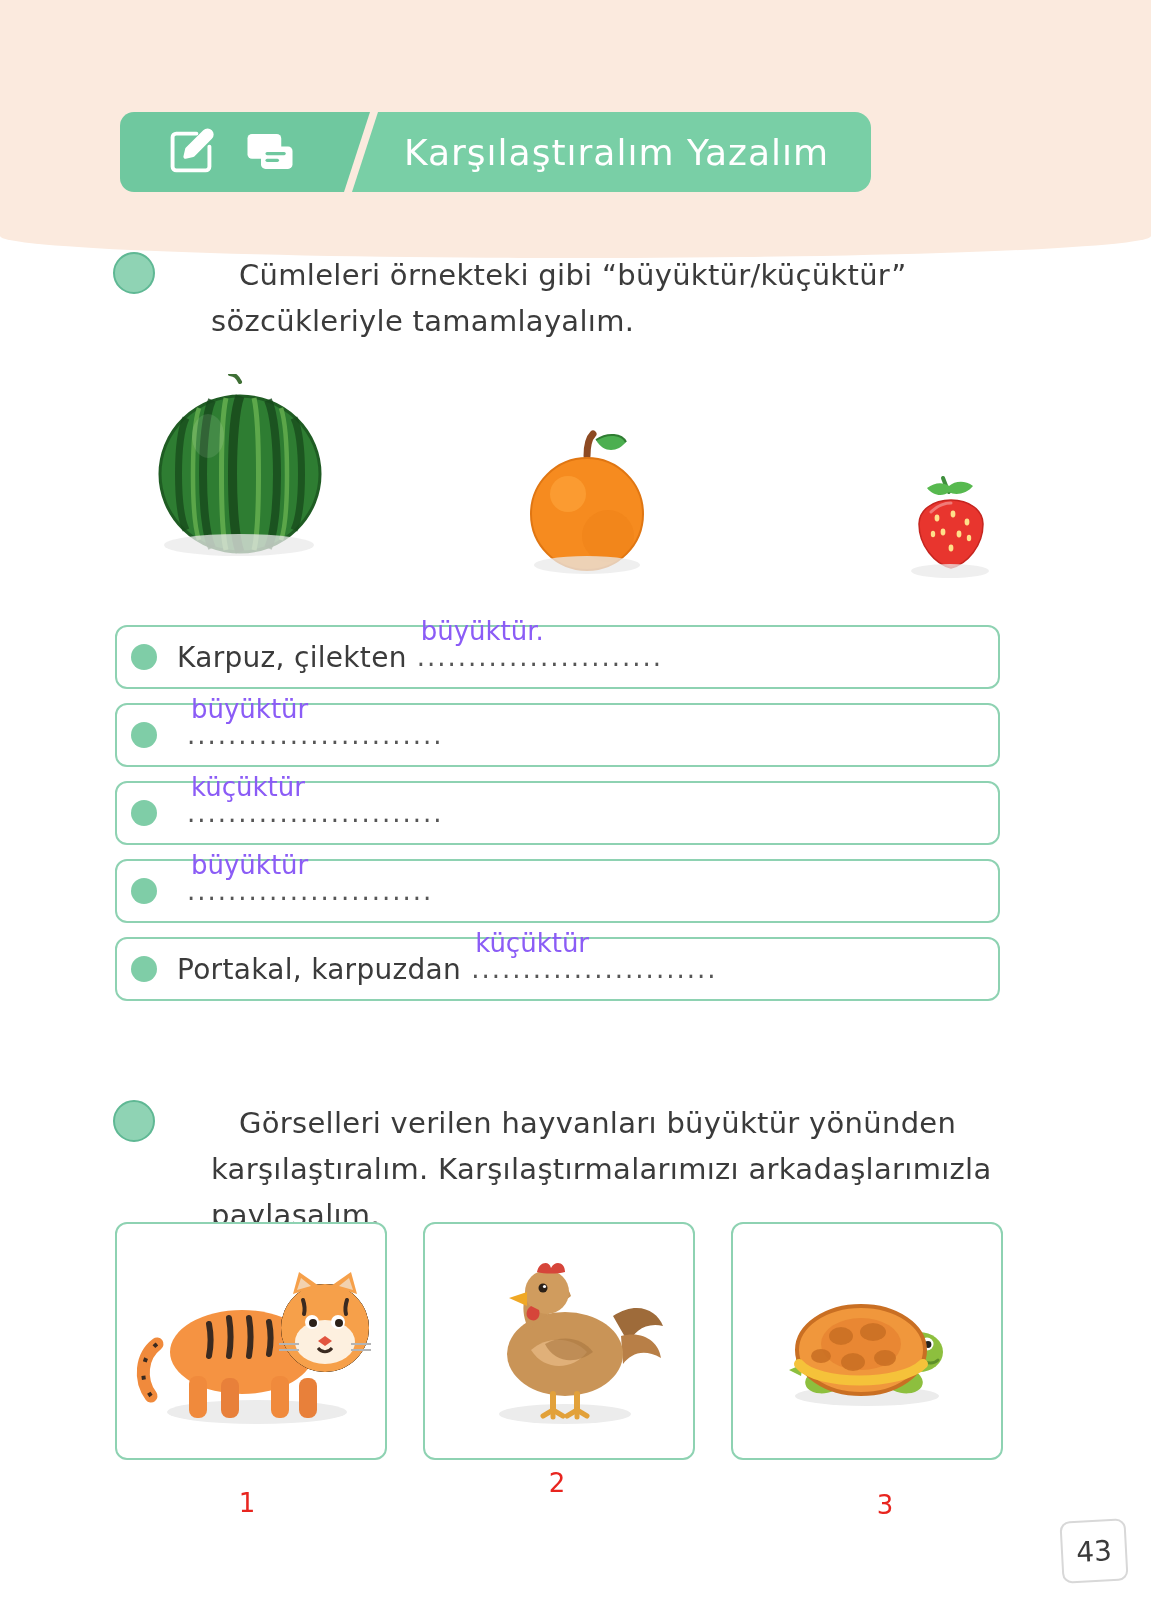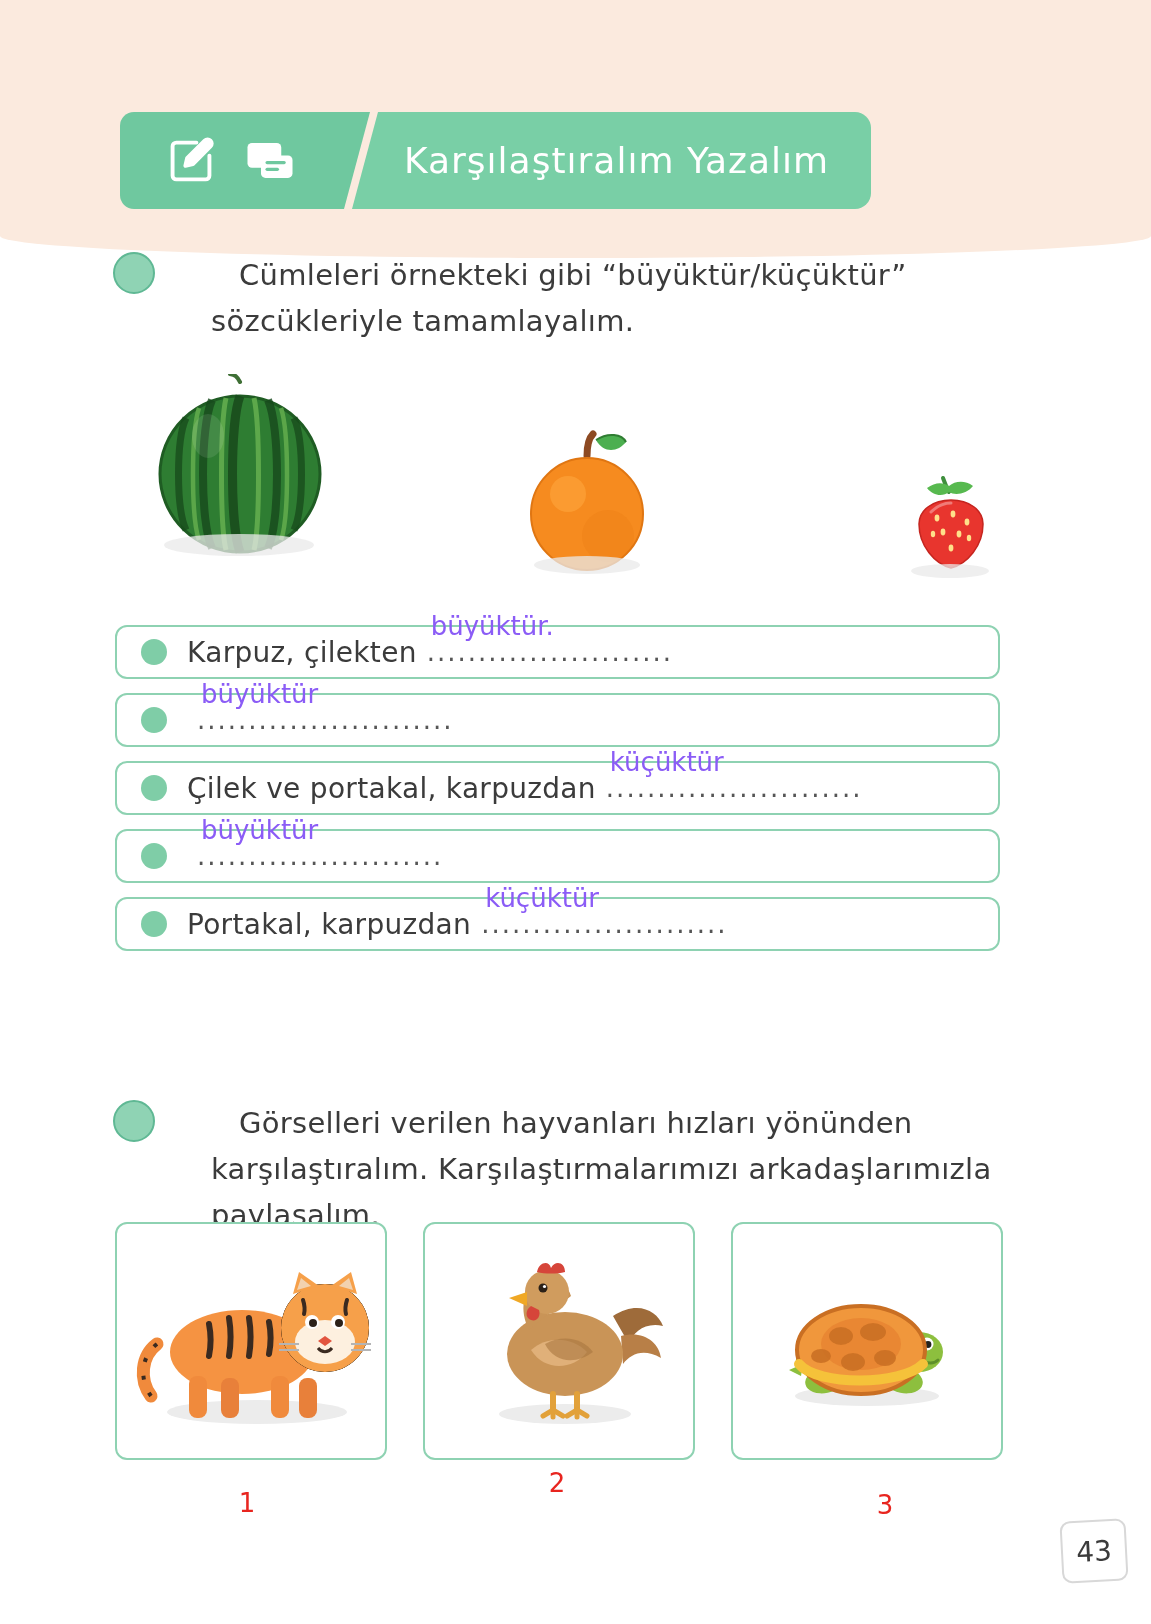--- a/index.html
+++ b/index.html
@@ -24,21 +24,21 @@
     background: #fbeade;
     border-bottom-left-radius: 50% 22px;
     border-bottom-right-radius: 50% 22px;
   }
 
   
   .banner {
     position: absolute;
     top: 112px;
     left: 120px;
-    height: 97px;
+    height: 80px;
     display: flex;
     align-items: stretch;
     justify-content: center;
   }
   .banner-icons {
     background: #6fc89f;
     width: 250px;
     border-top-left-radius: 14px;
     border-bottom-left-radius: 14px;
     display: flex;
@@ -102,27 +102,27 @@
     position: absolute;
     background: #e9e9e9;
     border-radius: 50%;
     opacity: .75;
   }
 
   
   .sentences { position: absolute; top: 625px; left: 115px; width: 885px; }
   .sentence-box {
     position: relative;
-    height: 54px;
+    height: 64px;
     border: 2px solid #8ed2b2;
     border-radius: 12px;
     margin-bottom: 14px;
     display: flex;
     align-items: center;
-    padding-left: 24px;
+    padding-left: 14px;
     box-sizing: border-box;
   }
   .dot {
     width: 26px; height: 26px;
     border-radius: 50%;
     background: #7fcda7;
     flex: 0 0 auto;
     margin-right: 20px;
   }
   .sentence-text {
@@ -290,21 +290,20 @@
   <div class="sentence-box">
     <span class="dot"></span>
     <span class="answer-wrap">
       <span class="answer">büyüktür</span>
       <span class="dots-line">.........................</span>
     </span>
   </div>
 
   <div class="sentence-box">
     <span class="dot"></span>
-    <span class="sentence-text">Çilek ve portakal, karpuzdan</span>
     <span class="answer-wrap">
       <span class="answer">küçüktür</span>
       <span class="dots-line">.........................</span>
     </span>
   </div>
 
   <div class="sentence-box">
     <span class="dot"></span>
     <span class="answer-wrap">
       <span class="answer">büyüktür</span>
@@ -317,21 +316,21 @@
     <span class="sentence-text">Portakal, karpuzdan</span>
     <span class="answer-wrap">
       <span class="answer">küçüktür</span>
       <span class="dots-line">........................</span>
     </span>
   </div>
 </div>
 
 <div class="instruction" id="instr2">
   <span class="bullet-circle"></span>
-  <span class="txt">Görselleri verilen hayvanları hızları yönünden karşılaştıralım. Karşılaştırmalarımızı arkadaşlarımızla paylaşalım.</span>
+  <span class="txt">Görselleri verilen hayvanları büyüktür yönünden karşılaştıralım. Karşılaştırmalarımızı arkadaşlarımızla paylaşalım.</span>
 </div>
 
 <div class="animals">
 
   <div class="animal-card" style="left:0px; top:0px;">
     <svg width="268" height="234" viewBox="0 0 268 234">
       <ellipse cx="140" cy="188" rx="90" ry="12" fill="#ececec"></ellipse>
 
       <path d="M40 120c-16 12 -18 36 -6 52" stroke="#f08a3c" stroke-width="13" fill="none" stroke-linecap="round"></path>
       <path d="M40 120c-16 12 -18 36 -6 52" stroke="#3a2a20" stroke-width="4" fill="none" stroke-dasharray="4 14"></path>

